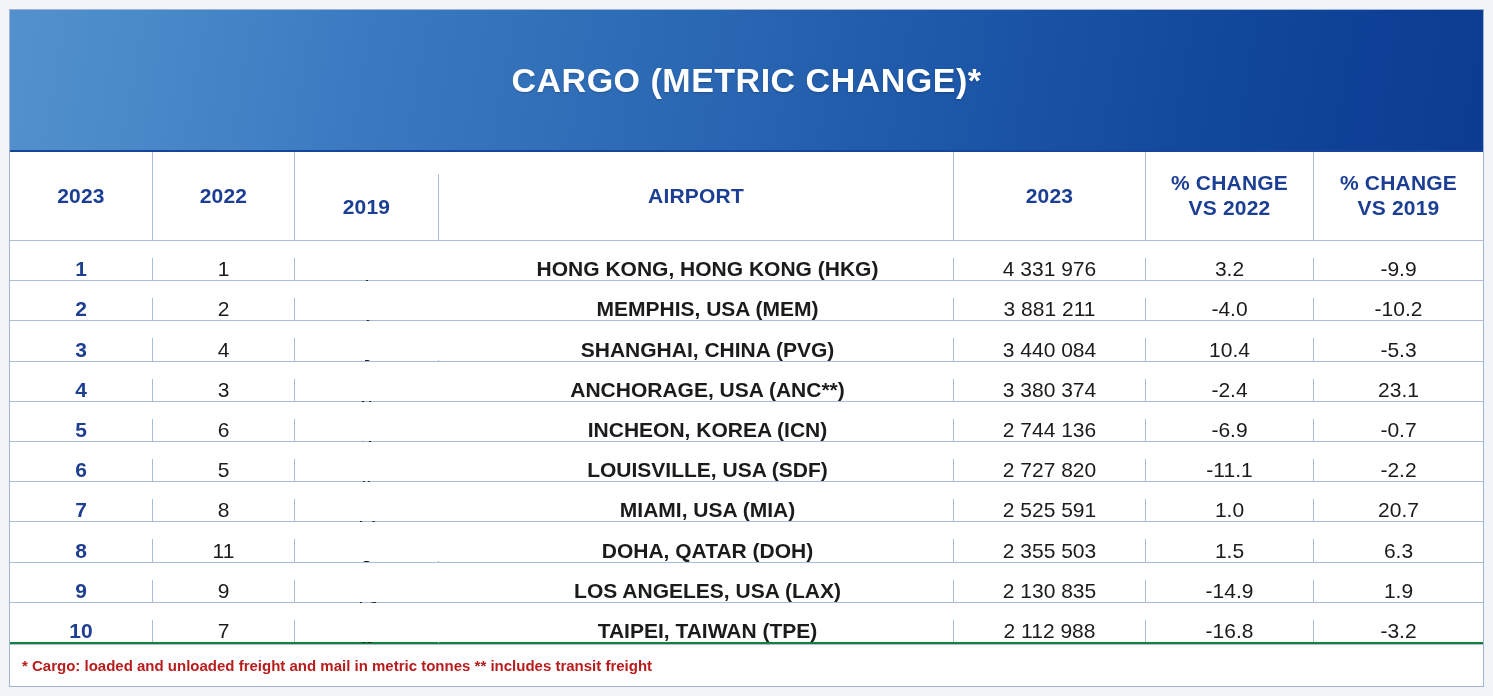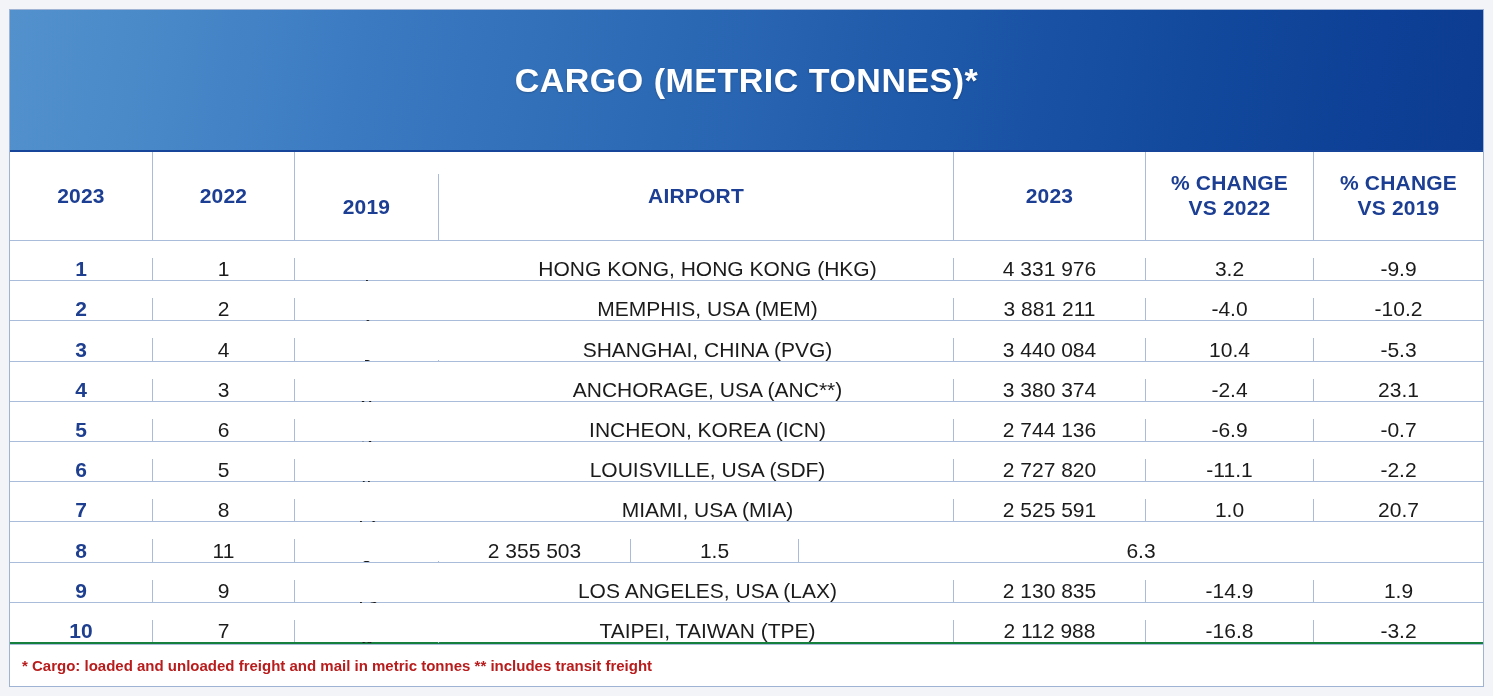--- a/index.html
+++ b/index.html
@@ -133,21 +133,21 @@
     font-size: 21px;
   }
   .rank-secondary {
     color: #1b1b1b;
     font-size: 21px;
     font-weight: normal;
   }
   .airport-name {
     color: #1b1b1b;
     font-size: 21px;
-    font-weight: normal;
+    font-weight: bold;
     margin-left: 23px;
   }
   .value-num {
     color: #1b1b1b;
     font-size: 21px;
     font-weight: normal;
   }
   .pct {
     color: #1b1b1b;
     font-size: 21px;
@@ -172,21 +172,21 @@
     white-space: nowrap;
   }
 </style>
 </head>
 <body>
 
 <div id="page">
   <div class="table-wrap">
 
     <div class="banner">
-      <div class="banner-title">CARGO (METRIC TONNES)*</div>
+      <div class="banner-title">CARGO (METRIC CHANGE)*</div>
     </div>
 
     <div class="grid">
 
       <div class="row head-row">
         <div class="cell c-rank23 head-cell">2023</div>
         <div class="cell c-rank22 head-cell">2022</div>
         <div class="cell c-rank19 head-cell">2019</div>
         <div class="cell c-airport head-cell">AIRPORT</div>
         <div class="cell c-value head-cell">2023</div>
@@ -371,20 +371,23 @@
       <div class="row data-row">
         <div class="cell c-rank23">
             <span class="rank-primary">8</span>
           </div>
         <div class="cell c-rank22">
             <span class="rank-secondary">11</span>
           </div>
         <div class="cell c-rank19">
             <span class="rank-secondary">8</span>
           </div>
+        <div class="cell c-airport">
+            <span class="airport-name">DOHA, QATAR (DOH)</span>
+          </div>
         <div class="cell c-value">
             <span class="value-num">2 355 503</span>
           </div>
         <div class="cell c-chg22">
             <span class="pct">1.5</span>
           </div>
         <div class="cell c-chg19 last">
             <span class="pct">6.3</span>
           </div>
       </div>

